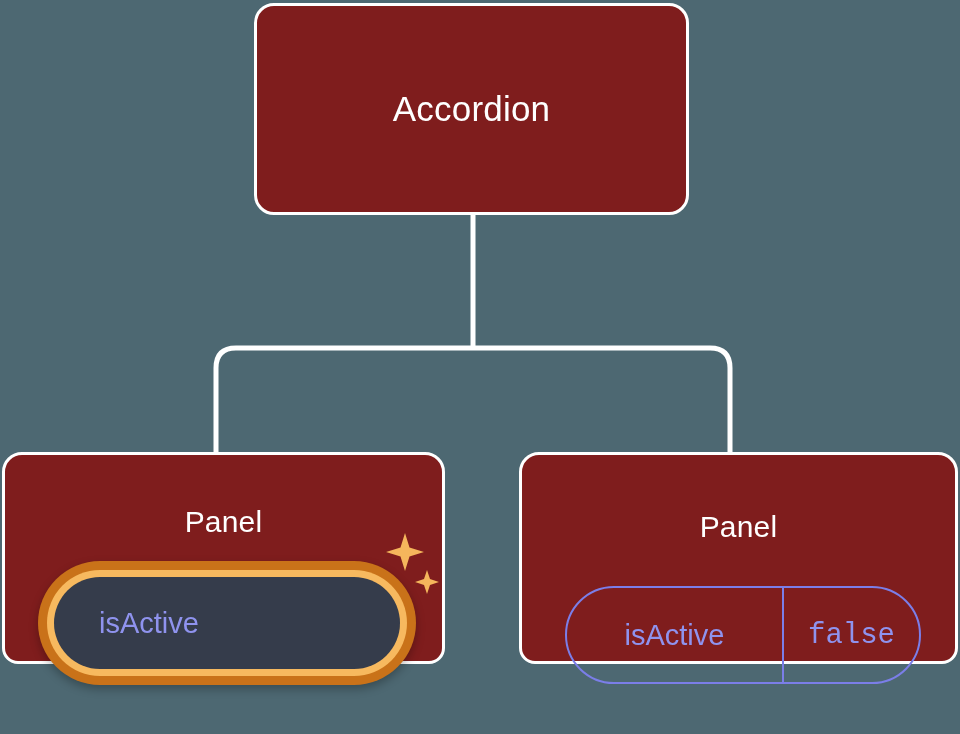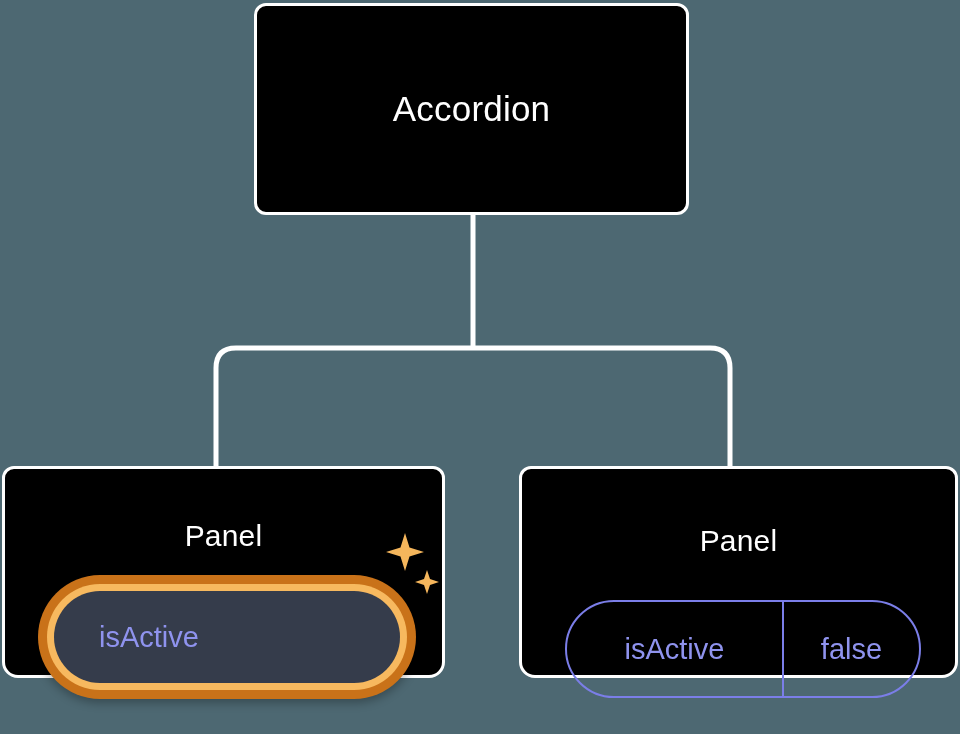--- a/index.html
+++ b/index.html
@@ -31,23 +31,23 @@
     width: 960px;
     height: 734px;
     z-index: 1;
     pointer-events: none;
   }
 
   
   .node {
     position: absolute;
     box-sizing: border-box;
-    background: #000000;
+    background: #7f1d1d;
     border: 3px solid #ffffff;
-    border-radius: 12px;
+    border-radius: 20px;
     z-index: 2;
   }
 
   .node-root {
     left: 254px;
     top: 3px;
     width: 435px;
     height: 212px;
   }
 
@@ -62,21 +62,21 @@
     white-space: nowrap;
   }
 
   .node-root .node-title {
     top: 50%;
     transform: translateY(-50%);
     font-size: 35px;
   }
 
   .node-panel {
-    top: 466px;
+    top: 452px;
     height: 212px;
     border-bottom-left-radius: 16px;
     border-bottom-right-radius: 16px;
   }
 
   .node-panel-left {
     left: 2px;
     width: 443px;
   }
 
@@ -130,20 +130,21 @@
   }
   .pill-plain .pill-key {
     flex: 0 0 215px;
     color: #8f93ee;
   }
   .pill-plain .pill-val {
     flex: 1 1 auto;
     color: #8f93ee;
     font-weight: 400;
     border-left: 2px solid #7b7ee8;
+    font-family: Liberation Mono, monospace;
   }
 
   
   .pill-highlight {
     left: 33px;
     top: 106px;
     width: 378px;
     height: 124px;
     background: #c97219;
     padding: 9px;

